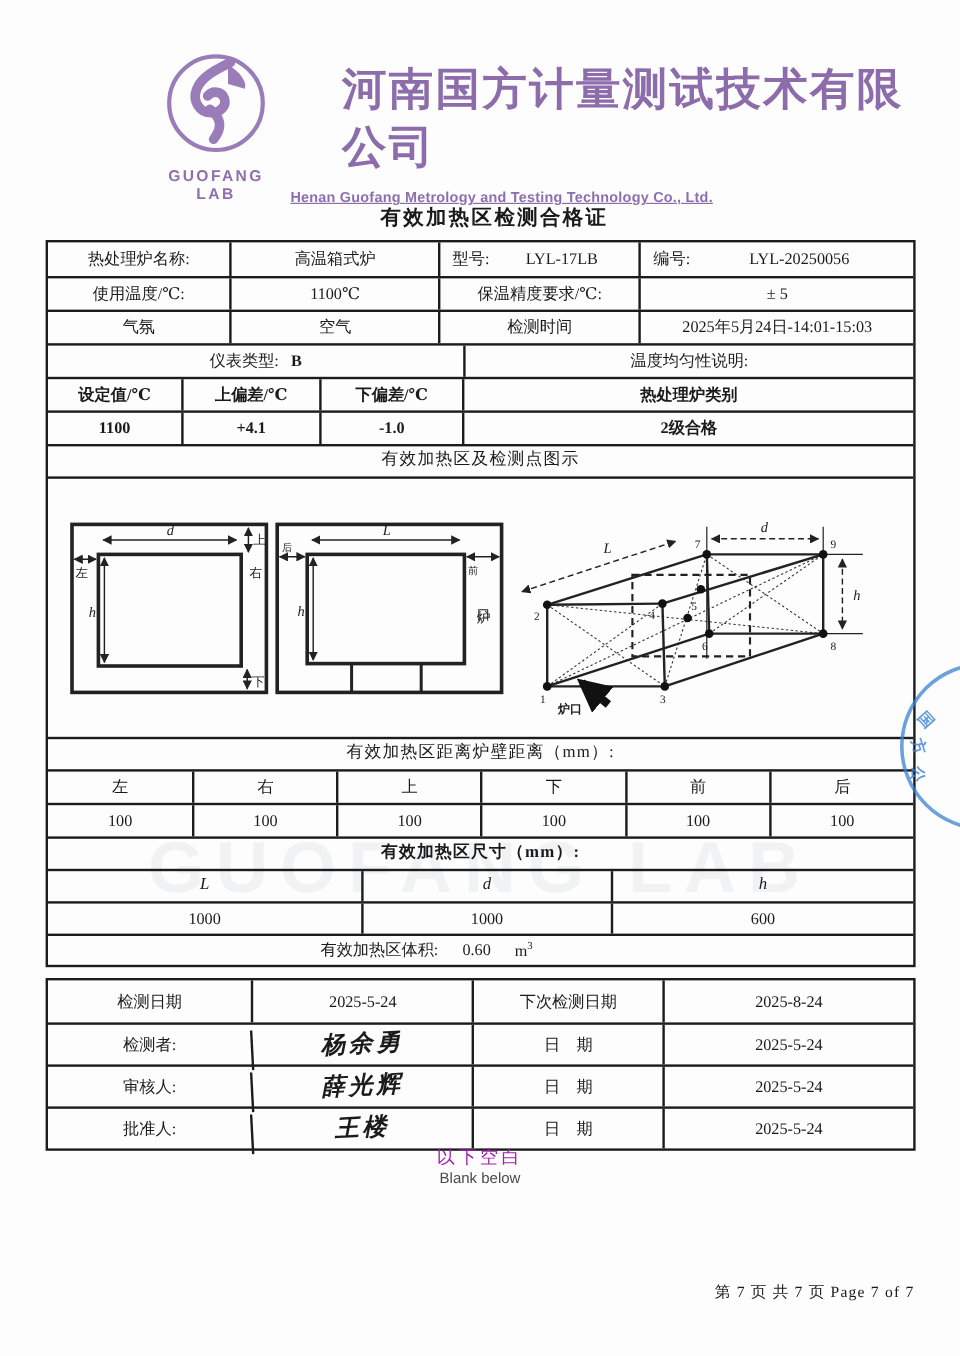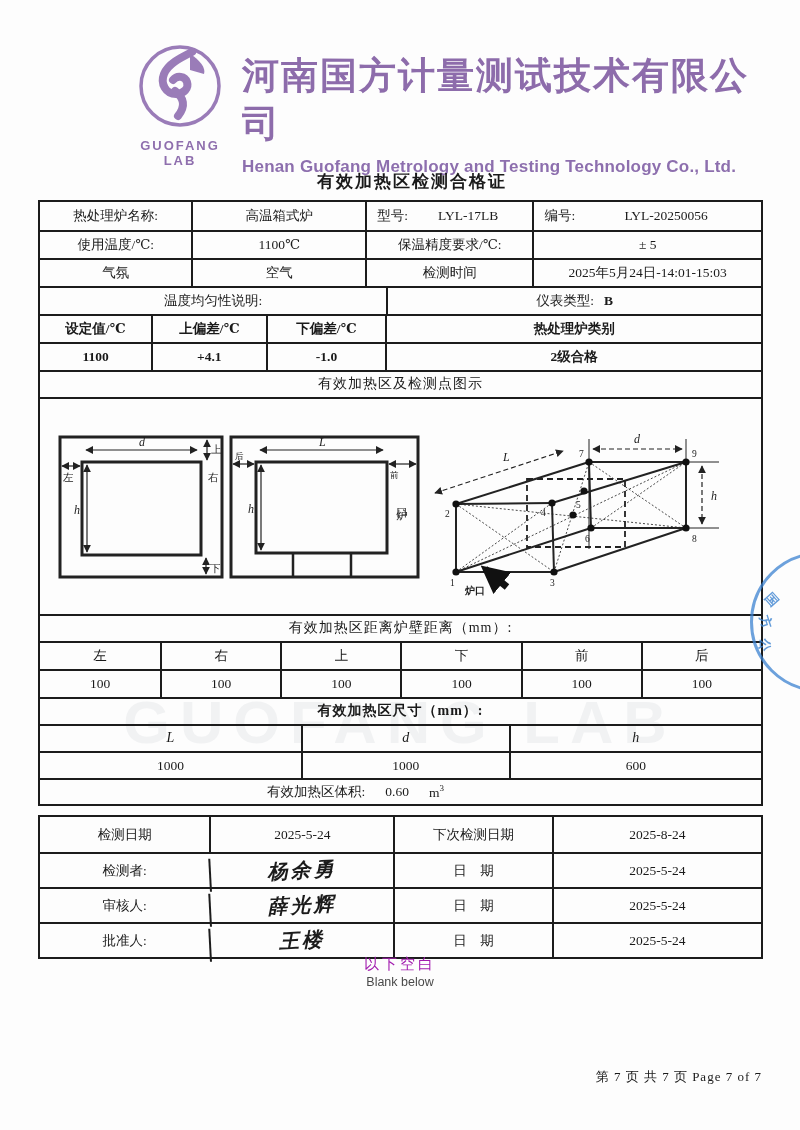--- a/index.html
+++ b/index.html
@@ -7,23 +7,23 @@
     width:800px;height:1130px;position:relative;overflow:hidden;
     background:#fdfdfd;color:#1a1a1a;
     font-family:"Liberation Serif","DejaVu Serif",serif;
   }
   .abs{position:absolute;}
   
   .logo-wrap{left:124px;top:44px;width:112px;text-align:center;}
   .logo-caption{margin-top:2px;font-family:"Liberation Sans","DejaVu Sans",sans-serif;
     font-size:13px;font-weight:700;color:#8f6fae;letter-spacing:2px;}
   .company{left:242px;top:52px;width:520px;}
-  .company-cn{font-size:37px;font-weight:700;color:#8d6cab;letter-spacing:2px;line-height:1.3;}
-  .company-en{font-family:"Liberation Sans","DejaVu Sans",sans-serif;font-size:17px;
-    font-weight:700;color:#8d6fae;margin-top:9px;letter-spacing:0.2px;}
+  .company-cn{font-size:37px;font-weight:700;color:#8d6cab;letter-spacing:2px;line-height:1.3;margin-left:43px;}
+  .company-en{font-family:"Liberation Sans","DejaVu Sans",sans-serif;font-size:12px;
+    font-weight:700;color:#8d6fae;margin-top:9px;letter-spacing:0.2px;text-decoration:underline;}
   .doc-title{left:12px;top:170px;width:800px;text-align:center;font-size:17px;font-weight:700;letter-spacing:2px;}
   
   .block{left:38px;width:725px;border:2px solid #1c1c1c;box-sizing:border-box;background:rgba(255,255,255,0.0);}
   .blockA{top:200px;}
   .blockB{top:815px;}
   .trow{display:grid;border-top:2px solid #1c1c1c;box-sizing:border-box;}
   .trow:first-child{border-top:none;}
   .tcell{display:flex;align-items:center;justify-content:center;border-left:2px solid #1c1c1c;
     box-sizing:border-box;font-size:13.5px;padding:0 4px;text-align:center;line-height:1.15;}
   .tcell:first-child{border-left:none;}
@@ -107,26 +107,26 @@
   </div>
 
   <div class="trow cA h28">
     <div class="tcell">气氛</div>
     <div class="tcell">空气</div>
     <div class="tcell">检测时间</div>
     <div class="tcell">2025年5月24日-14:01-15:03</div>
   </div>
 
   <div class="trow cB1 h28">
-    <div class="tcell">温度均匀性说明:</div>
     <div class="tcell">
       <span>仪表类型:</span>
       <span class="gap8"></span>
       <span class="bold">B</span>
     </div>
+    <div class="tcell">温度均匀性说明:</div>
   </div>
 
   <div class="trow cB2 h28">
     <div class="tcell">设定值/℃</div>
     <div class="tcell">上偏差/℃</div>
     <div class="tcell">下偏差/℃</div>
     <div class="tcell">热处理炉类别</div>
   </div>
 
   <div class="trow cB2 h28">

